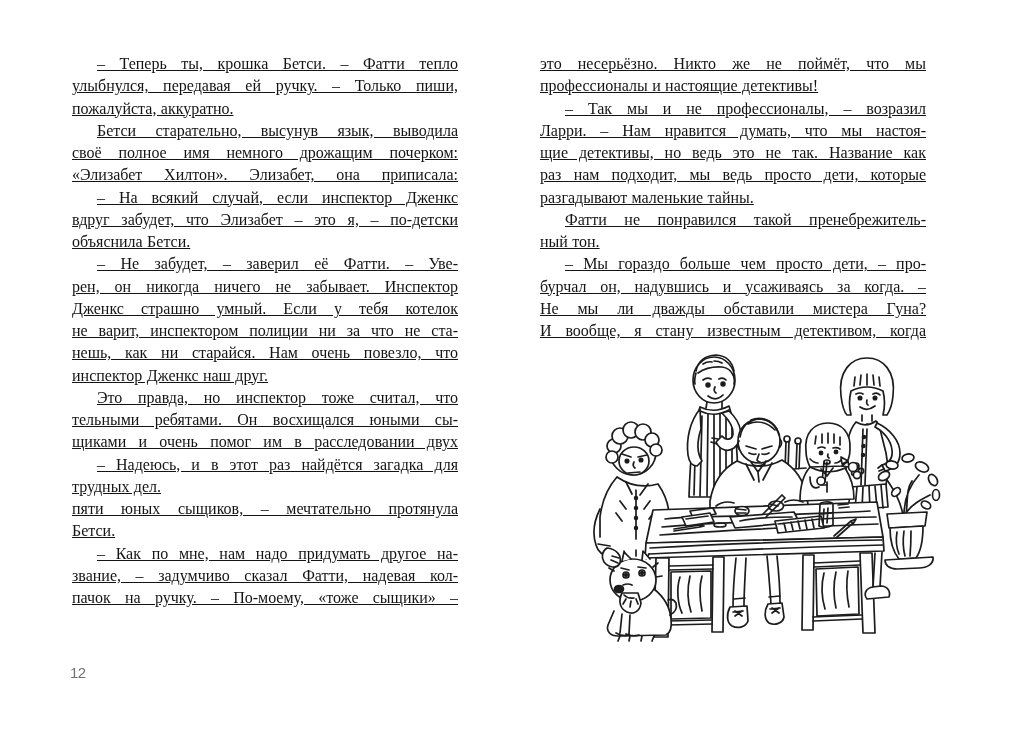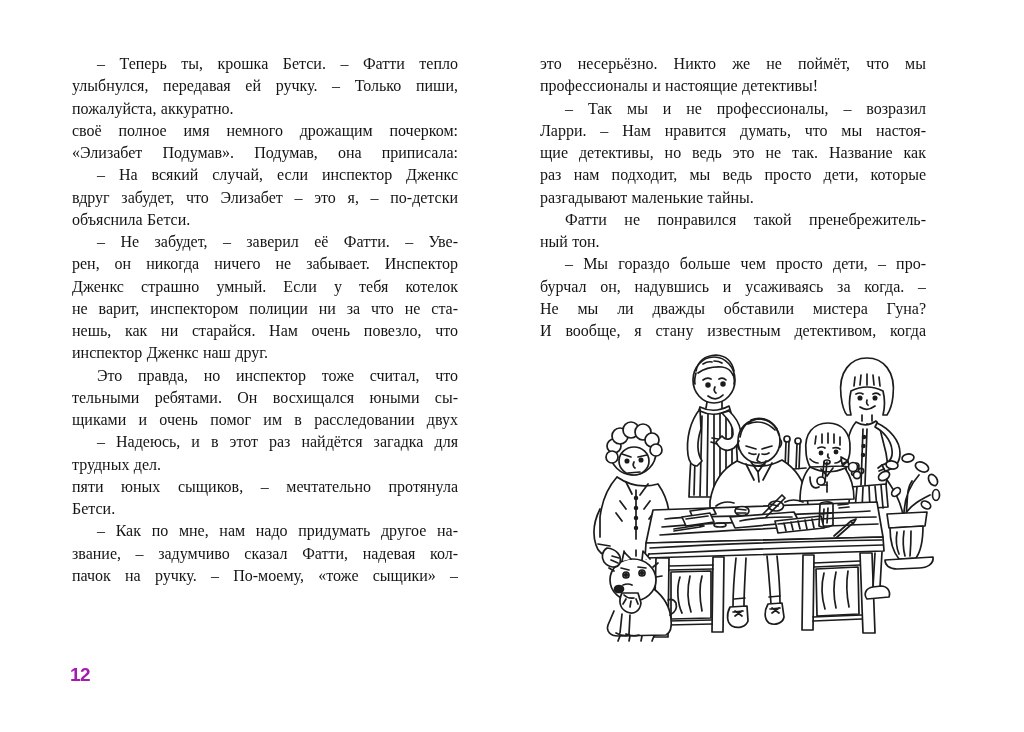--- a/index.html
+++ b/index.html
@@ -1,44 +1,45 @@
 <!DOCTYPE html>
 <html><head>
 <meta charset="utf-8">
 <style>
   html,body{margin:0;padding:0;}
   body{
     width:1024px;height:732px;background:#ffffff;position:relative;
     font-family:"Liberation Serif", serif;color:#141414;overflow:hidden;
   }
-  .col{position:absolute;top:53px;width:386px;font-size:16px;line-height:22.25px;}
+  .col{position:absolute;top:53px;width:386px;font-size:16px;line-height:22.25px;text-decoration:underline;}
   .col-left{left:72px;}
   .col-right{left:540px;}
   .line{
     text-align:justify;text-align-last:justify;
     height:22.25px;overflow:hidden;word-spacing:0.4px;
   }
   .line.end{text-align-last:left;}
   .line.ind{text-indent:25px;}
   .pagenum{
     position:absolute;left:70px;top:664px;
-    font-family:"Liberation Sans", sans-serif;font-weight:bold;
-    font-size:19px;letter-spacing:-0.5px;color:#a21caf;
+    font-family:"Liberation Sans", sans-serif;font-weight:normal;
+    font-size:15px;letter-spacing:-0.5px;color:#737373;
   }
   .illus{position:absolute;left:570px;top:349px;width:400px;height:312px;}
 </style>
 </head>
 <body>
 
 <div class="col col-left">
     <div class="line ind">– Теперь ты, крошка Бетси. – Фатти тепло</div>
     <div class="line">улыбнулся, передавая ей ручку. – Только пиши,</div>
     <div class="line end">пожалуйста, аккуратно.</div>
+    <div class="line ind">Бетси старательно, высунув язык, выводила</div>
     <div class="line">своё полное имя немного дрожащим почерком:</div>
-    <div class="line">«Элизабет Подумав». Подумав, она приписала:</div>
+    <div class="line">«Элизабет Хилтон». Элизабет, она приписала:</div>
     <div class="line ind">– На всякий случай, если инспектор Дженкс</div>
     <div class="line">вдруг забудет, что Элизабет – это я, – по-детски</div>
     <div class="line end">объяснила Бетси.</div>
     <div class="line ind">– Не забудет, – заверил её Фатти. – Уве-</div>
     <div class="line">рен, он никогда ничего не забывает. Инспектор</div>
     <div class="line">Дженкс страшно умный. Если у тебя котелок</div>
     <div class="line">не варит, инспектором полиции ни за что не ста-</div>
     <div class="line">нешь, как ни старайся. Нам очень повезло, что</div>
     <div class="line end">инспектор Дженкс наш друг.</div>
     <div class="line ind">Это правда, но инспектор тоже считал, что</div>

